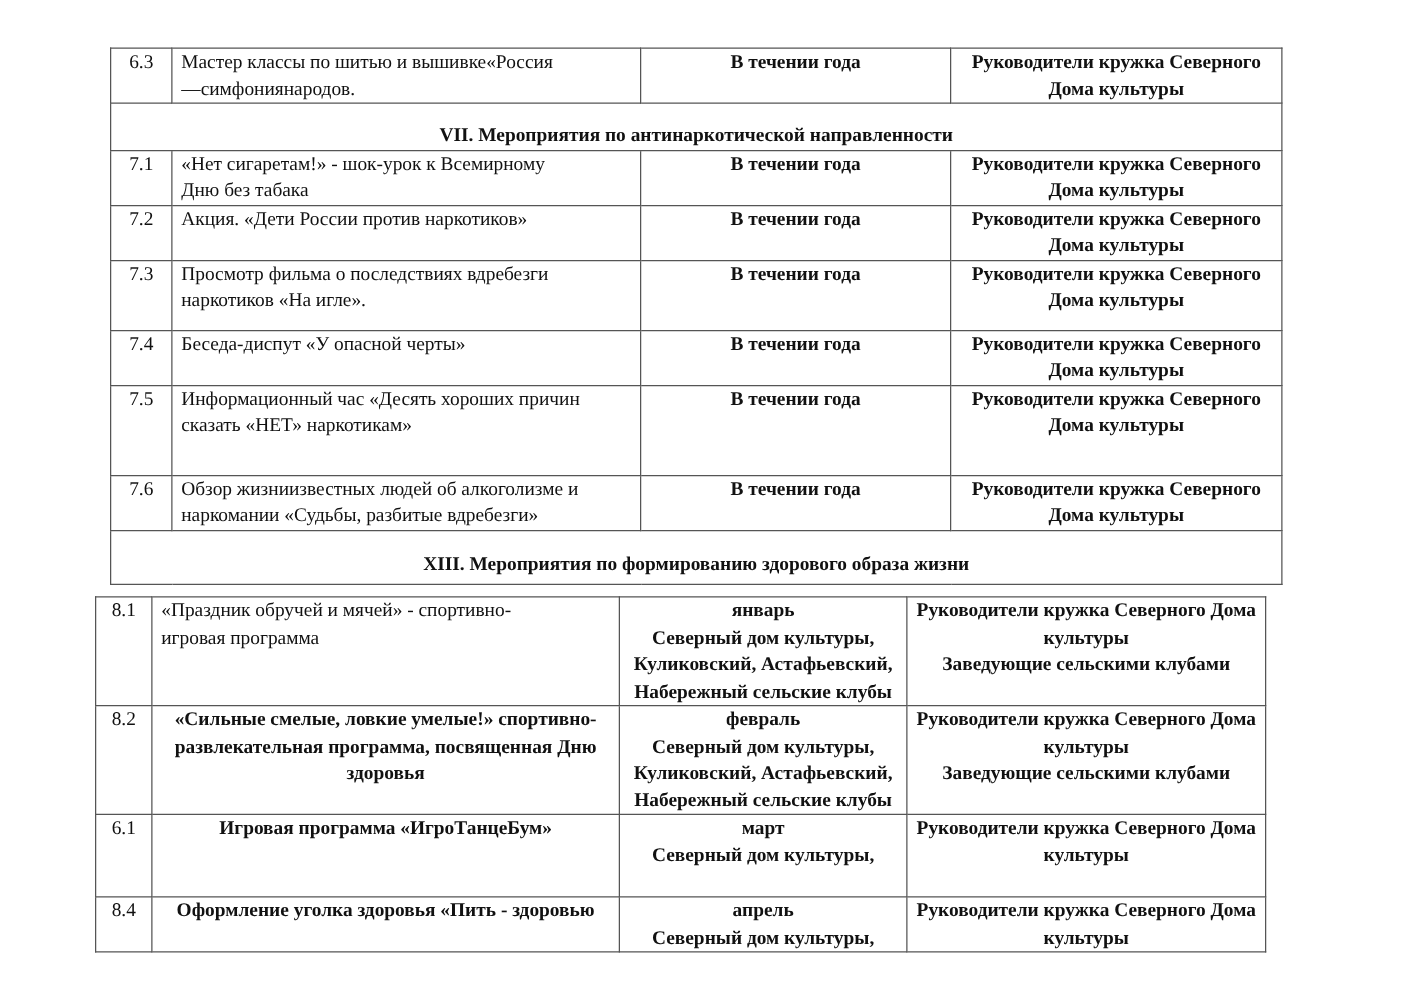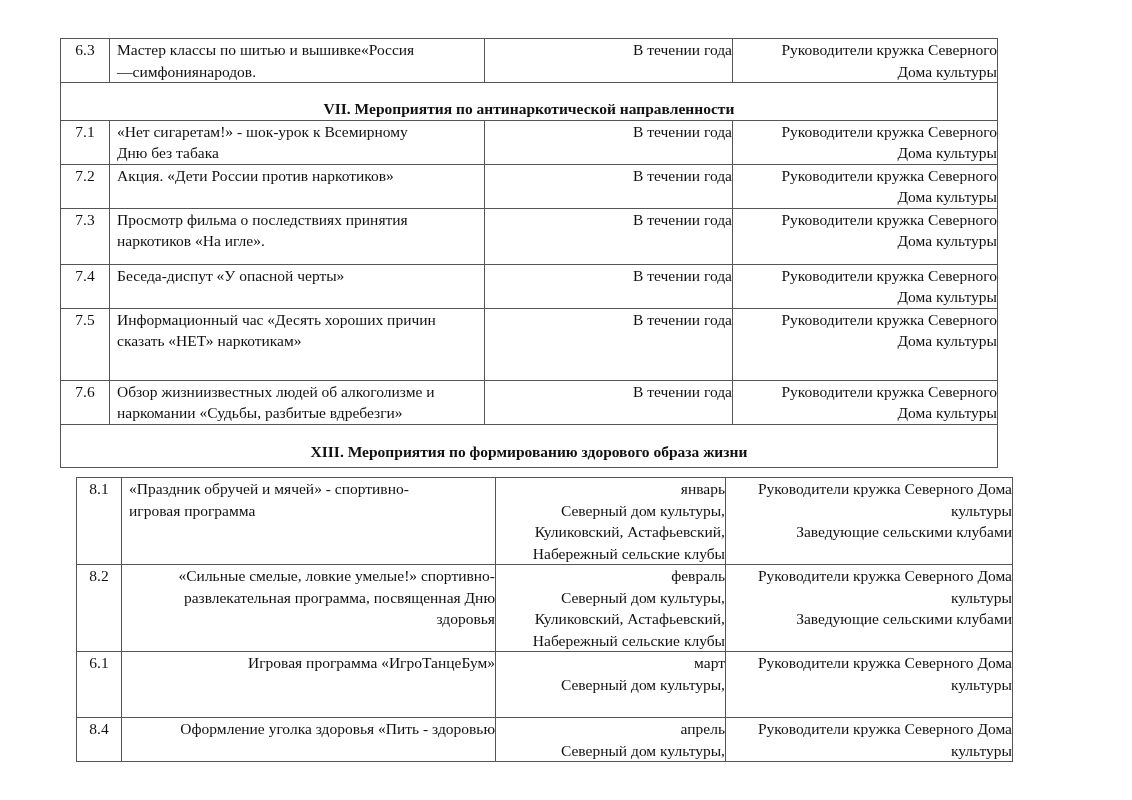--- a/index.html
+++ b/index.html
@@ -3,25 +3,25 @@
 <meta charset="utf-8">
 <style>
   html, body { margin: 0; padding: 0; background: #ffffff; }
   body { width: 1132px; height: 800px; position: relative; overflow: hidden;
          font-family: "Liberation Serif", serif; color: #111; }
   .page { position: absolute; left: 0; top: 0; width: 1132px; height: 800px; }
   table { border-collapse: collapse; position: absolute; table-layout: fixed; }
   td { border: 1px solid #555; vertical-align: top; padding: 0; font-size: 15.5px; line-height: 21.5px; }
   td.num { text-align: center; }
   td.desc { padding-left: 7px; padding-right: 4px; }
-  td.center { text-align: right; }
+  td.center { text-align: center; font-weight: bold; }
   td.section { text-align: center; font-weight: bold; vertical-align: middle; }
   td.section.bottomed { vertical-align: bottom; padding-bottom: 4px; }
   .line { display: block; }
-  #t1 { left: 60px; top: 38px; width: 937px; border-radius: 21px; }
+  #t1 { left: 88px; top: 38px; width: 937px; border-radius: 21px; }
   #t2 { left: 76px; top: 463px; width: 936px; margin-top: 14px; }
 </style>
 </head>
 <body>
 
 <div class="page">
 
   <table id="t1">
     <colgroup>
       <col style="width:49px">
@@ -64,21 +64,21 @@
         </td>
         <td class="center">В течении года</td>
         <td class="center">
           <span class="line">Руководители кружка Северного</span>
           <span class="line">Дома культуры</span>
         </td>
       </tr>
       <tr style="height:56px">
         <td class="num">7.3</td>
         <td class="desc">
-          <span class="line">Просмотр фильма о последствиях принятия</span>
+          <span class="line">Просмотр фильма о последствиях вдребезги</span>
           <span class="line">наркотиков «На игле».</span>
         </td>
         <td class="center">В течении года</td>
         <td class="center">
           <span class="line">Руководители кружка Северного</span>
           <span class="line">Дома культуры</span>
         </td>
       </tr>
       <tr style="height:44px">
         <td class="num">7.4</td>

